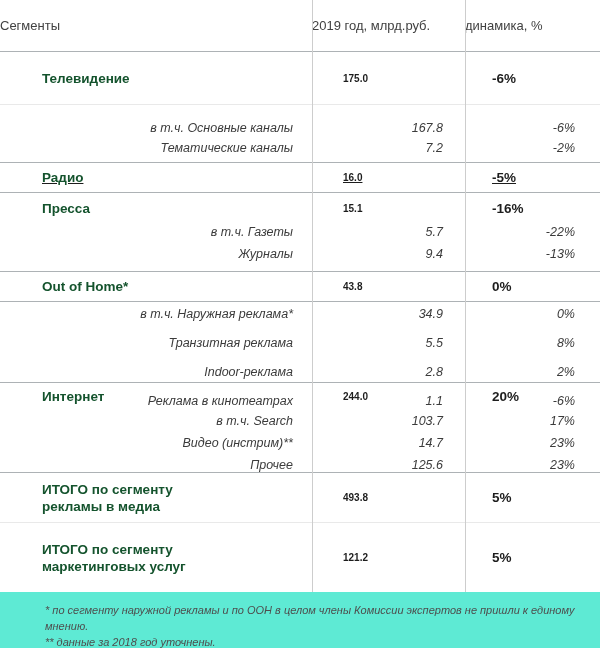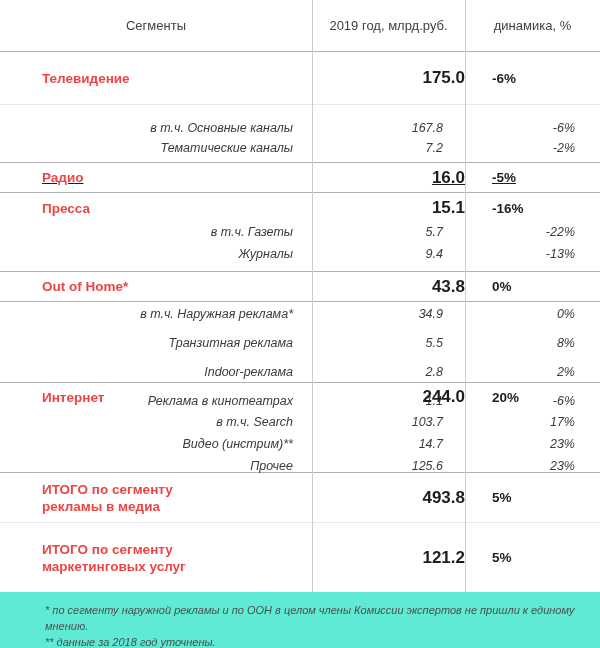--- a/index.html
+++ b/index.html
@@ -13,25 +13,25 @@
 
   .section { box-sizing:border-box; display:flex; flex-direction:column; }
   .bb-strong { border-bottom:1px solid #adb2b5; }
   .bb-faint  { border-bottom:1px solid #e9e9e9; }
 
   .row { display:grid; grid-template-columns:312px 153px 135px; align-items:center; }
 
   
   .sec-header { height:52px; justify-content:center; }
   .sec-header .row { font-size:13px; color:#414141; }
-  .sec-header .hc { text-align:center; }
+  .sec-header .hc { }
 
   
-  .c1m { padding-left:42px; font-weight:bold; font-size:13.5px; color:#ef4444; }
-  .c2m { font-weight:bold; font-size:17px; color:#1d1d1d;text-align:right; }
+  .c1m { padding-left:42px; font-weight:bold; font-size:13.5px; color:#14532d; }
+  .c2m { padding-left:31px; font-weight:bold; font-size:10px; color:#1d1d1d; }
   .c3m { padding-left:27px; font-weight:bold; font-size:13.5px; color:#1d1d1d; }
 
   
   .c1s { text-align:right; padding-right:19px; font-style:italic; font-size:12.5px; color:#3b3b3b; }
   .c2s { text-align:right; padding-right:22px; font-style:italic; font-size:12.5px; color:#3b3b3b; }
   .c3s { text-align:right; padding-right:25px; font-style:italic; font-size:12.5px; color:#3b3b3b; }
 
   .sec-tv       { height:53px; justify-content:center; }
   .sec-tv-subs  { height:58px; padding-top:13px; }
   .sec-tv-subs .row { height:20px; }

